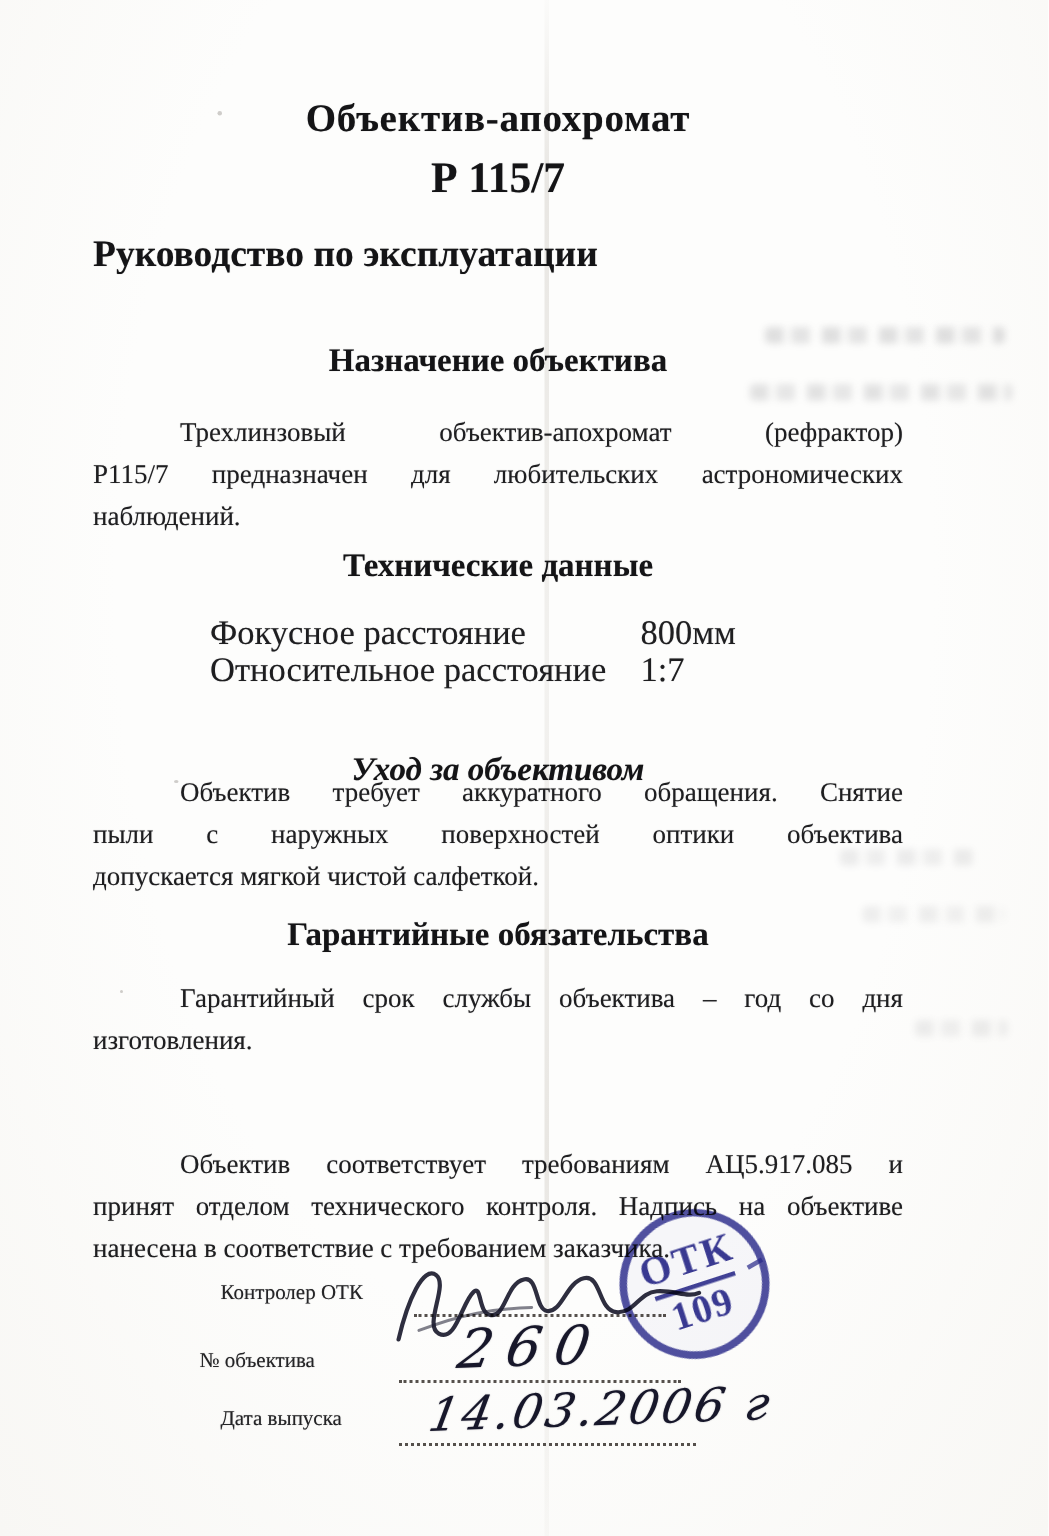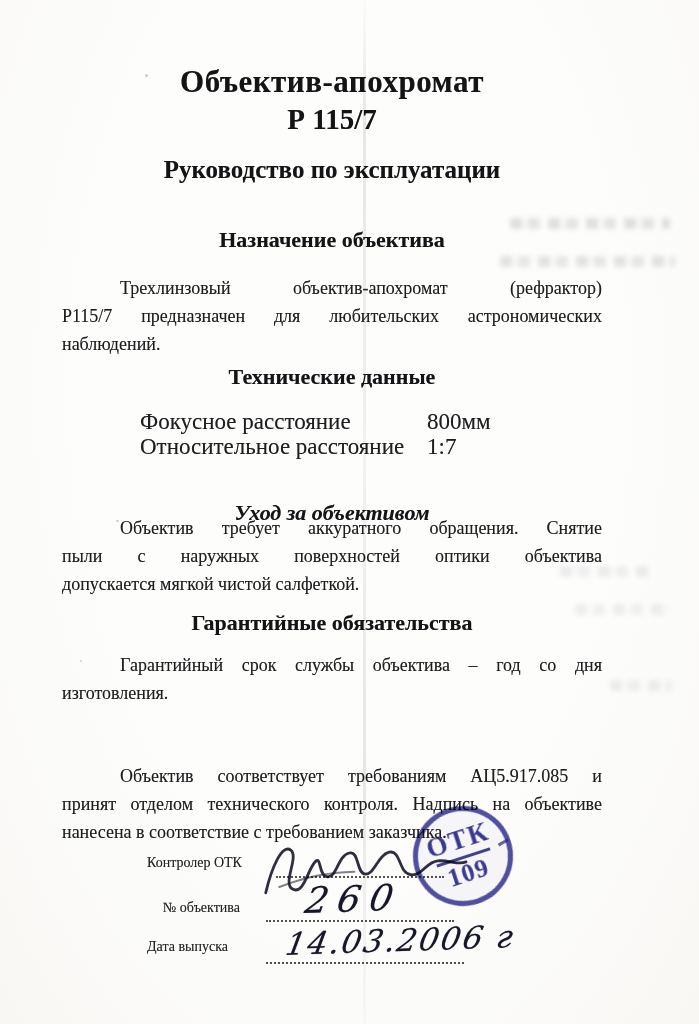--- a/index.html
+++ b/index.html
@@ -8,24 +8,24 @@
     width:699px;height:1024px;
     background:radial-gradient(ellipse at 50% 38%, #fdfdfc 55%, #f8f7f4 100%);
     font-family:"Liberation Serif", serif;
     color:#1e1e20;
     overflow:hidden;
   }
   .ink{ text-shadow:0 0 0.6px rgba(40,40,45,0.45); }
 
   
   .doc-title1{position:absolute;top:64px;left:62px;width:540px;text-align:center;
-    font-size:31px;font-weight:bold;letter-spacing:0.5px;color:#141416;}
+    font-size:26px;font-weight:bold;letter-spacing:0.5px;color:#141416;}
   .doc-title2{position:absolute;top:103px;left:62px;width:540px;text-align:center;
     font-size:29px;font-weight:bold;color:#141416;}
-  .doc-subtitle{position:absolute;top:156px;left:62px;width:540px;text-align:center;
+  .doc-subtitle{position:absolute;top:156px;left:62px;width:540px;
     font-size:25px;font-weight:bold;color:#141416;}
   .sec-h{position:absolute;left:62px;width:540px;text-align:center;
     font-size:22px;font-weight:bold;color:#141416;}
   .h-purpose{top:227px;} .h-tech{top:364px;} .h-care{top:500px;font-style:italic;}
   .h-warranty{top:610px;} .h-accept{top:717px;}
 
   
   .para{position:absolute;left:62px;width:540px;}
   .p-purpose{top:274px;} .p-care{top:514px;} .p-warranty{top:651px;} .p-accept{top:762px;}
   .pline{display:block;width:540px;white-space:nowrap;line-height:28px;font-size:18px;
@@ -34,21 +34,21 @@
   .pline.last{text-align-last:left;}
 
   
   .spec-row{position:absolute;left:140px;width:460px;font-size:23px;line-height:25px;}
   .spec-row1{top:409px;} .spec-row2{top:434px;}
   .spec-value{position:absolute;left:287px;top:0;}
 
   
   .form-label{position:absolute;font-size:14px;color:#242426;}
   .lbl-controller{left:147px;top:855px;}
-  .lbl-number{left:163px;top:900px;}
+  .lbl-number{left:133px;top:900px;}
   .lbl-date{left:147px;top:939px;}
   .dotline{position:absolute;border-bottom:2px dotted #55504c;height:2px;}
   .dots1{left:276px;top:874px;width:168px;}
   .dots2{left:266px;top:918px;width:188px;}
   .dots3{left:266px;top:960px;width:198px;}
 
   .handwriting{position:absolute;font-family:"DejaVu Serif", serif;font-style:italic;
     color:#17172a;transform:skewX(-12deg) rotate(-2deg);transform-origin:left bottom;
     text-shadow:0 0 0.8px rgba(20,20,40,0.5);}
   .hw-number{left:302px;top:880px;font-size:36px;letter-spacing:9px;}

